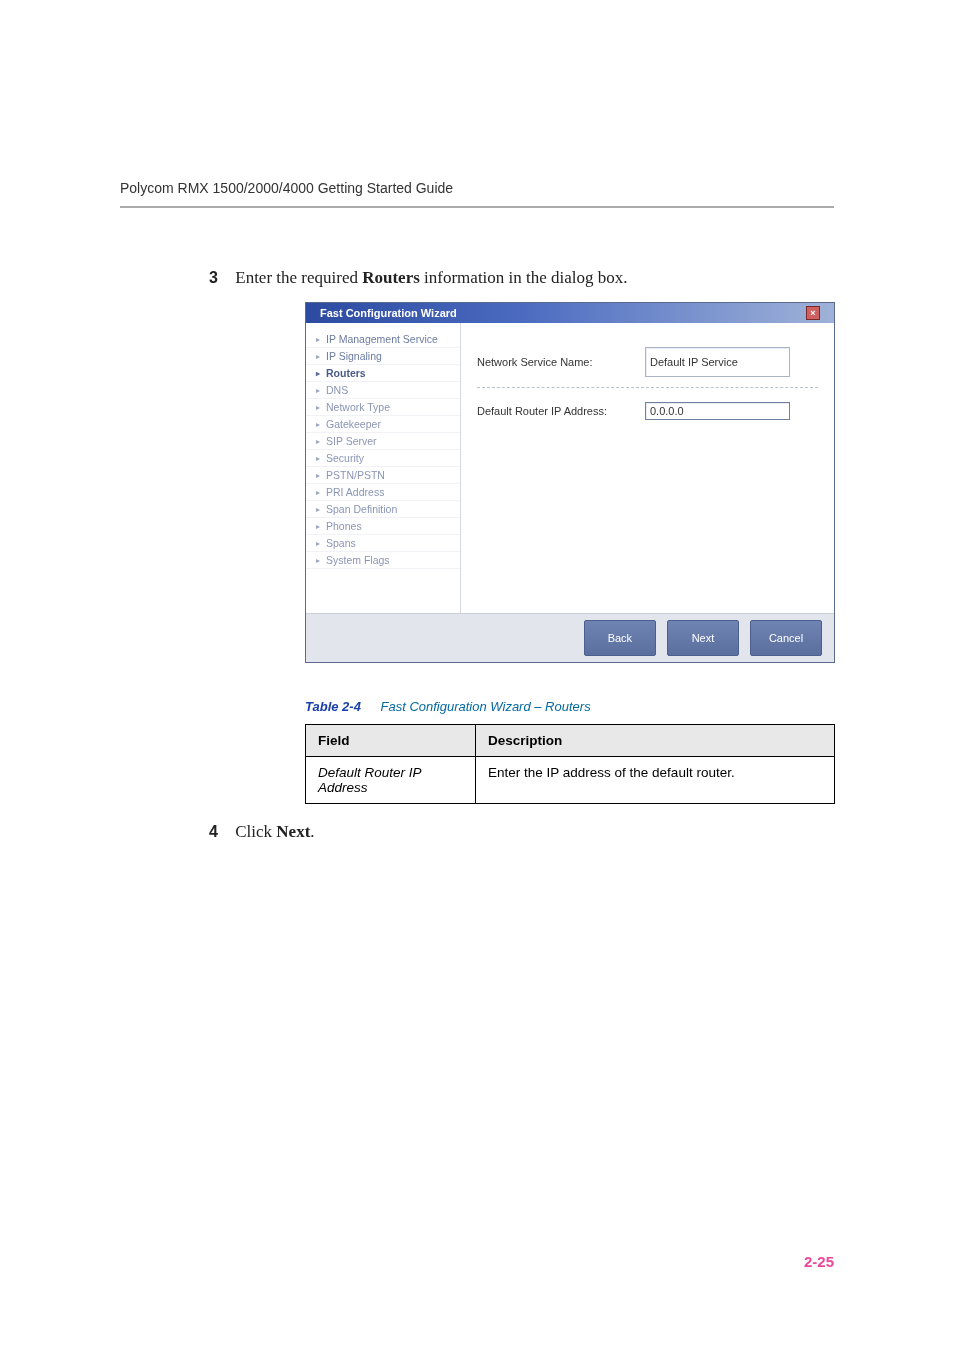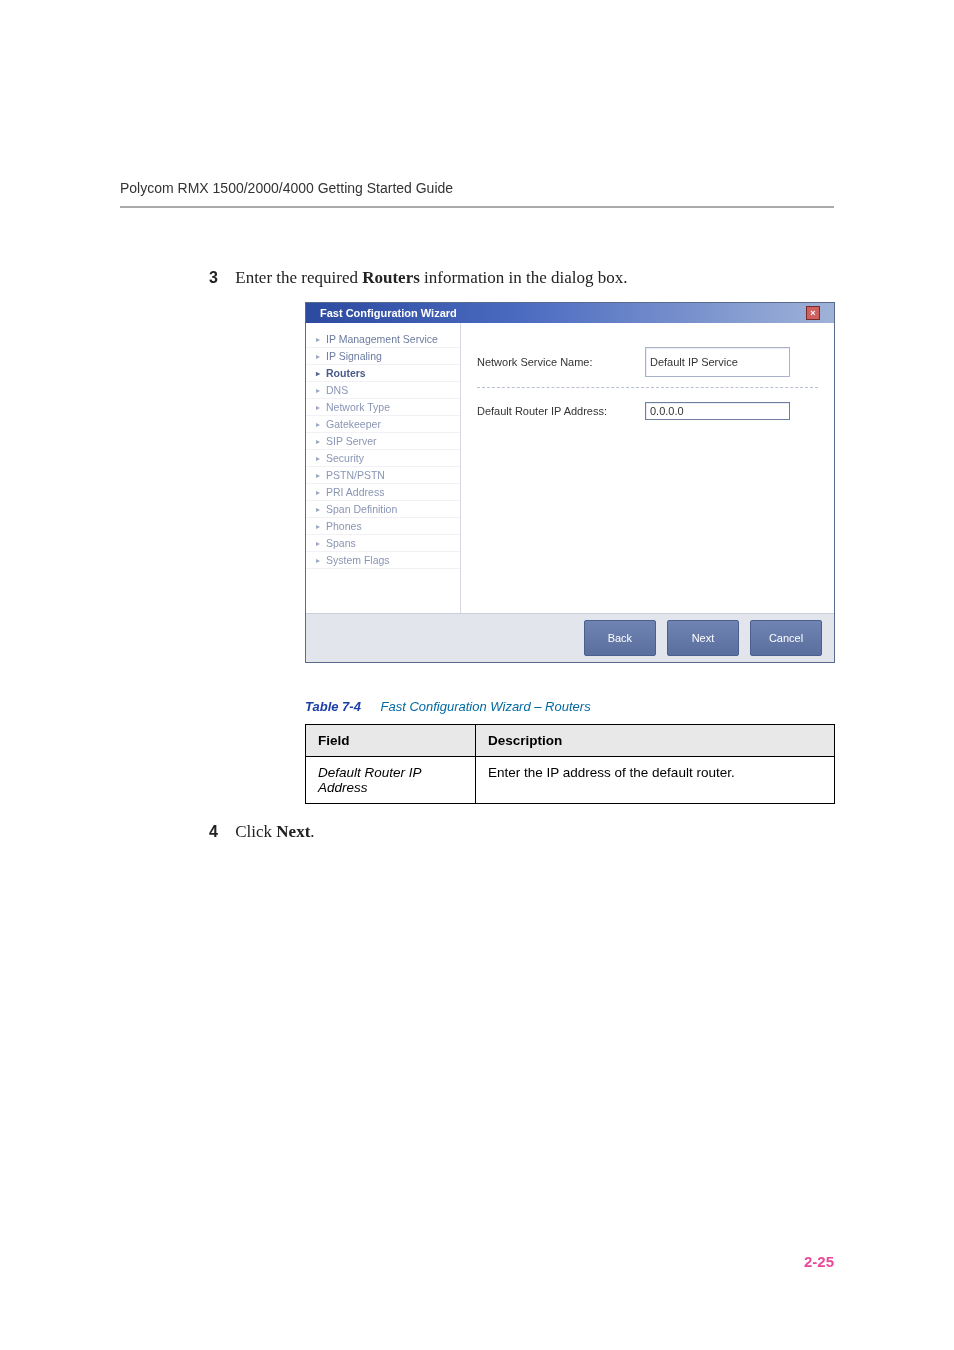--- a/index.html
+++ b/index.html
@@ -280,21 +280,21 @@
       </div>
     </div>
     <div class="wizard-footer">
       <button>Back</button>
       <button>Next</button>
       <button>Cancel</button>
     </div>
   </div>
 
   <div class="table-caption">
-    <span class="cap-blue">Table 7-4</span>
+    <span class="cap-blue">Table 2-4</span>
     <span class="cap-rest">Fast Configuration Wizard – Routers</span>
   </div>
 
   <table class="fields">
     <thead>
       <tr>
         <th>Field</th>
         <th>Description</th>
       </tr>
     </thead>

